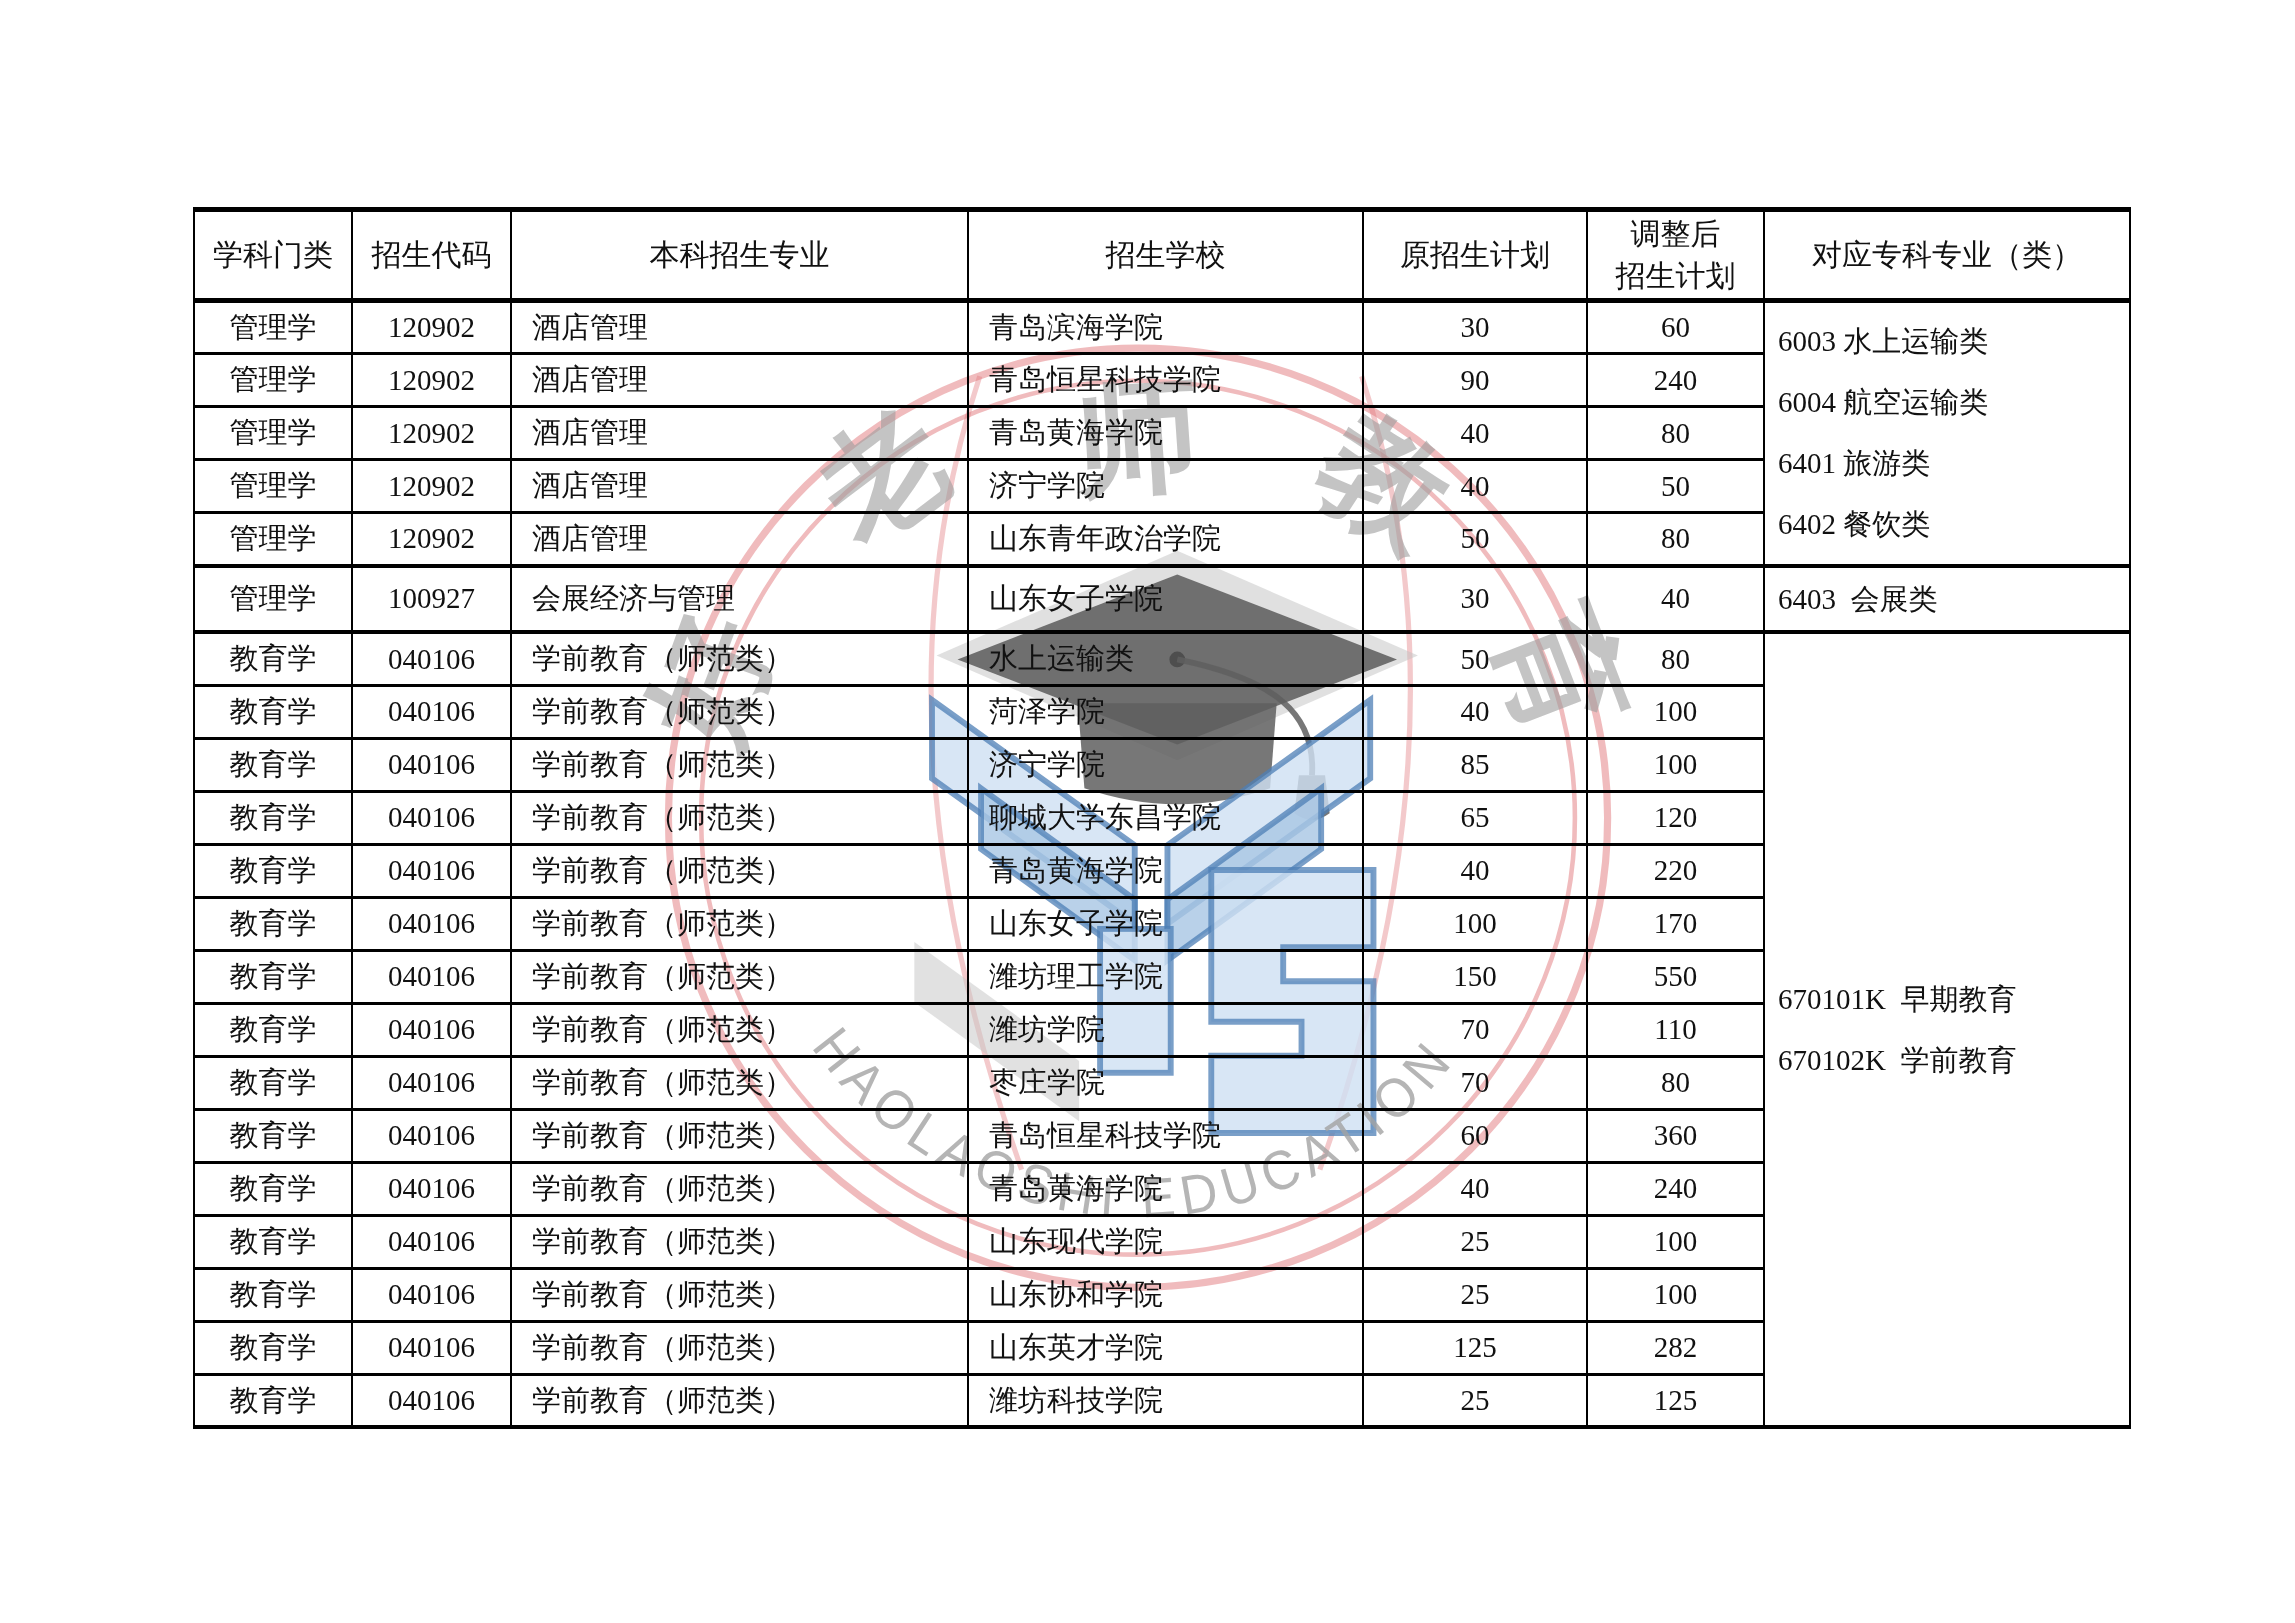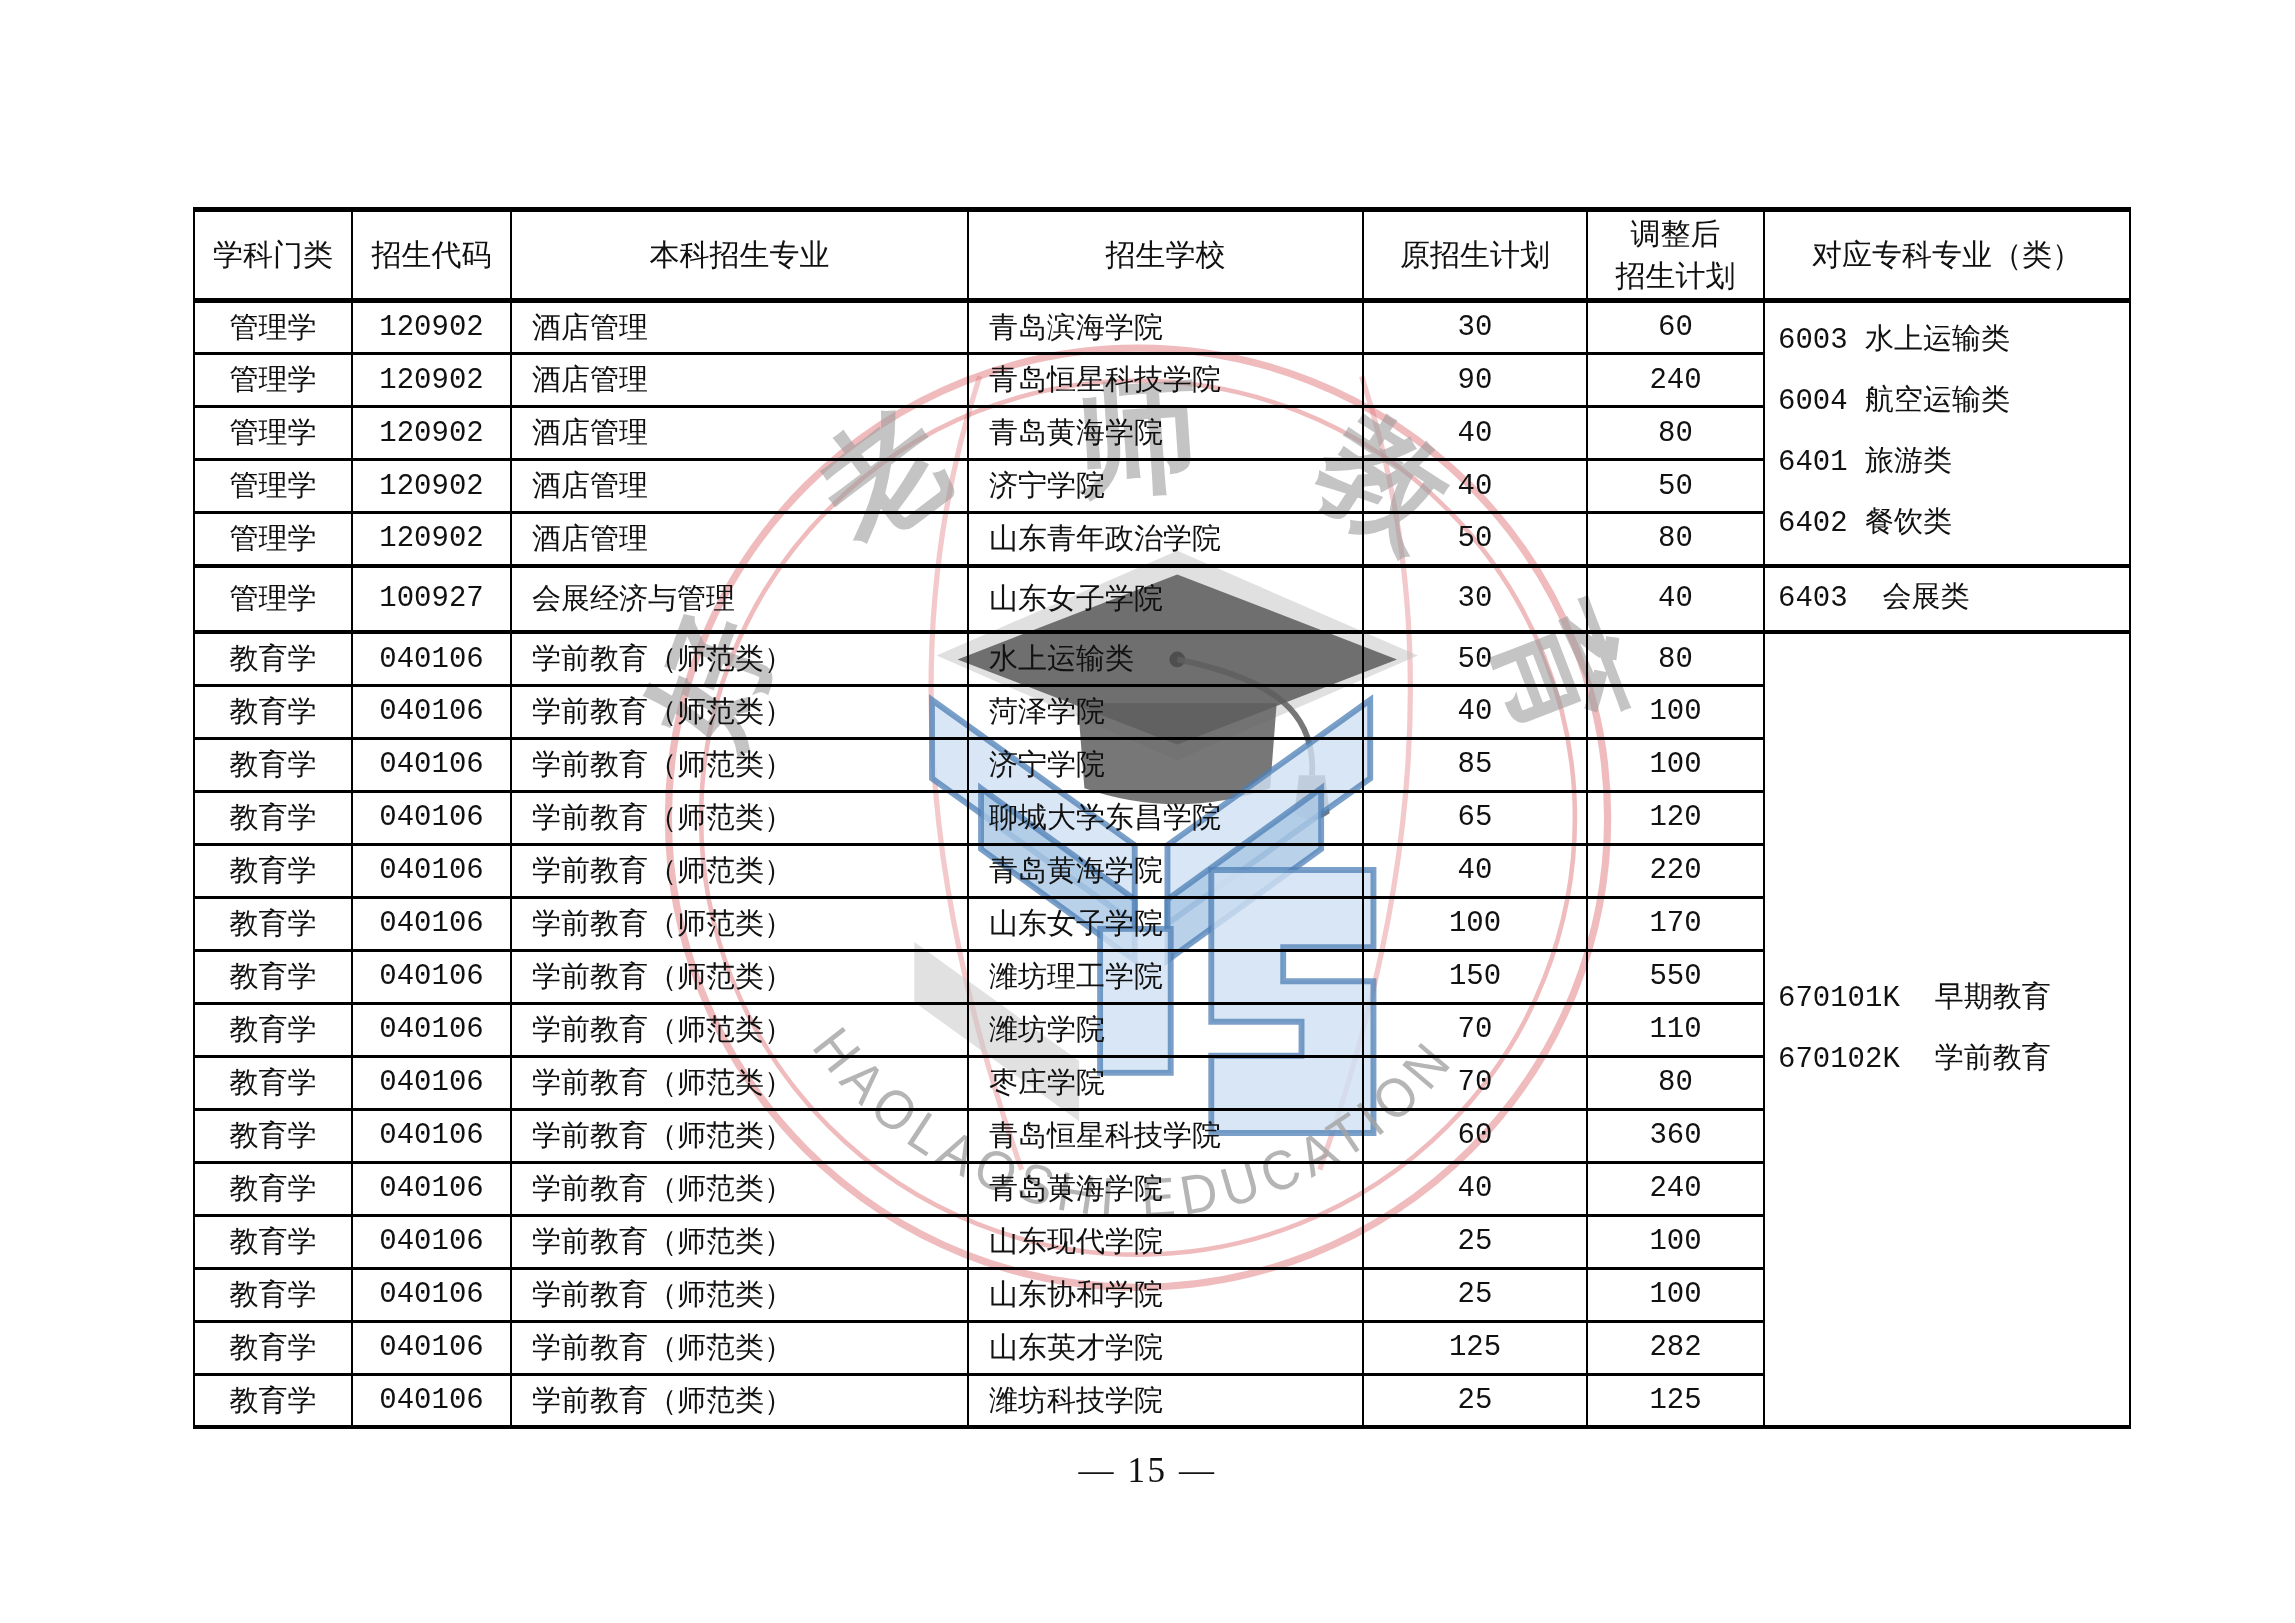--- a/index.html
+++ b/index.html
@@ -45,21 +45,21 @@
   }
   table.plan-table { border: 2.6px solid #000; border-top-width: 5.9px; border-bottom-width: 4.6px; }
   .plan-table thead tr { height: 89px; font-family: Liberation Serif, serif; }
   .plan-table thead th {
     font-size: 30px;
     text-align: center;
     border-bottom-width: 5.2px;
     line-height: 1.4;
     white-space: pre-wrap;
   }
-  .plan-table tbody tr { height: 53px; font-family: Liberation Mono, monospace; }
+  .plan-table tbody tr { height: 53px; }
   .plan-table tbody td { font-size: 29px; }
   .c-center { text-align: center; }
   .c-left  { text-align: left; padding-left: 20px; }
   td.specialty {
     font-size: 28px;
     text-align: left;
     padding-left: 13px;
     white-space: pre-wrap;
     line-height: 2.1;
   }
@@ -316,15 +316,14 @@
           <td class="c-center">教育学</td>
           <td class="c-center">040106</td>
           <td class="c-left">学前教育（师范类）</td>
           <td class="c-left">潍坊科技学院</td>
           <td class="c-center">25</td>
           <td class="c-center">125</td>
         </tr>
       </tbody>
   </table>
 
-  <div class="page-number">— 15 —</div>
 </div>
 
 
 </body></html>

